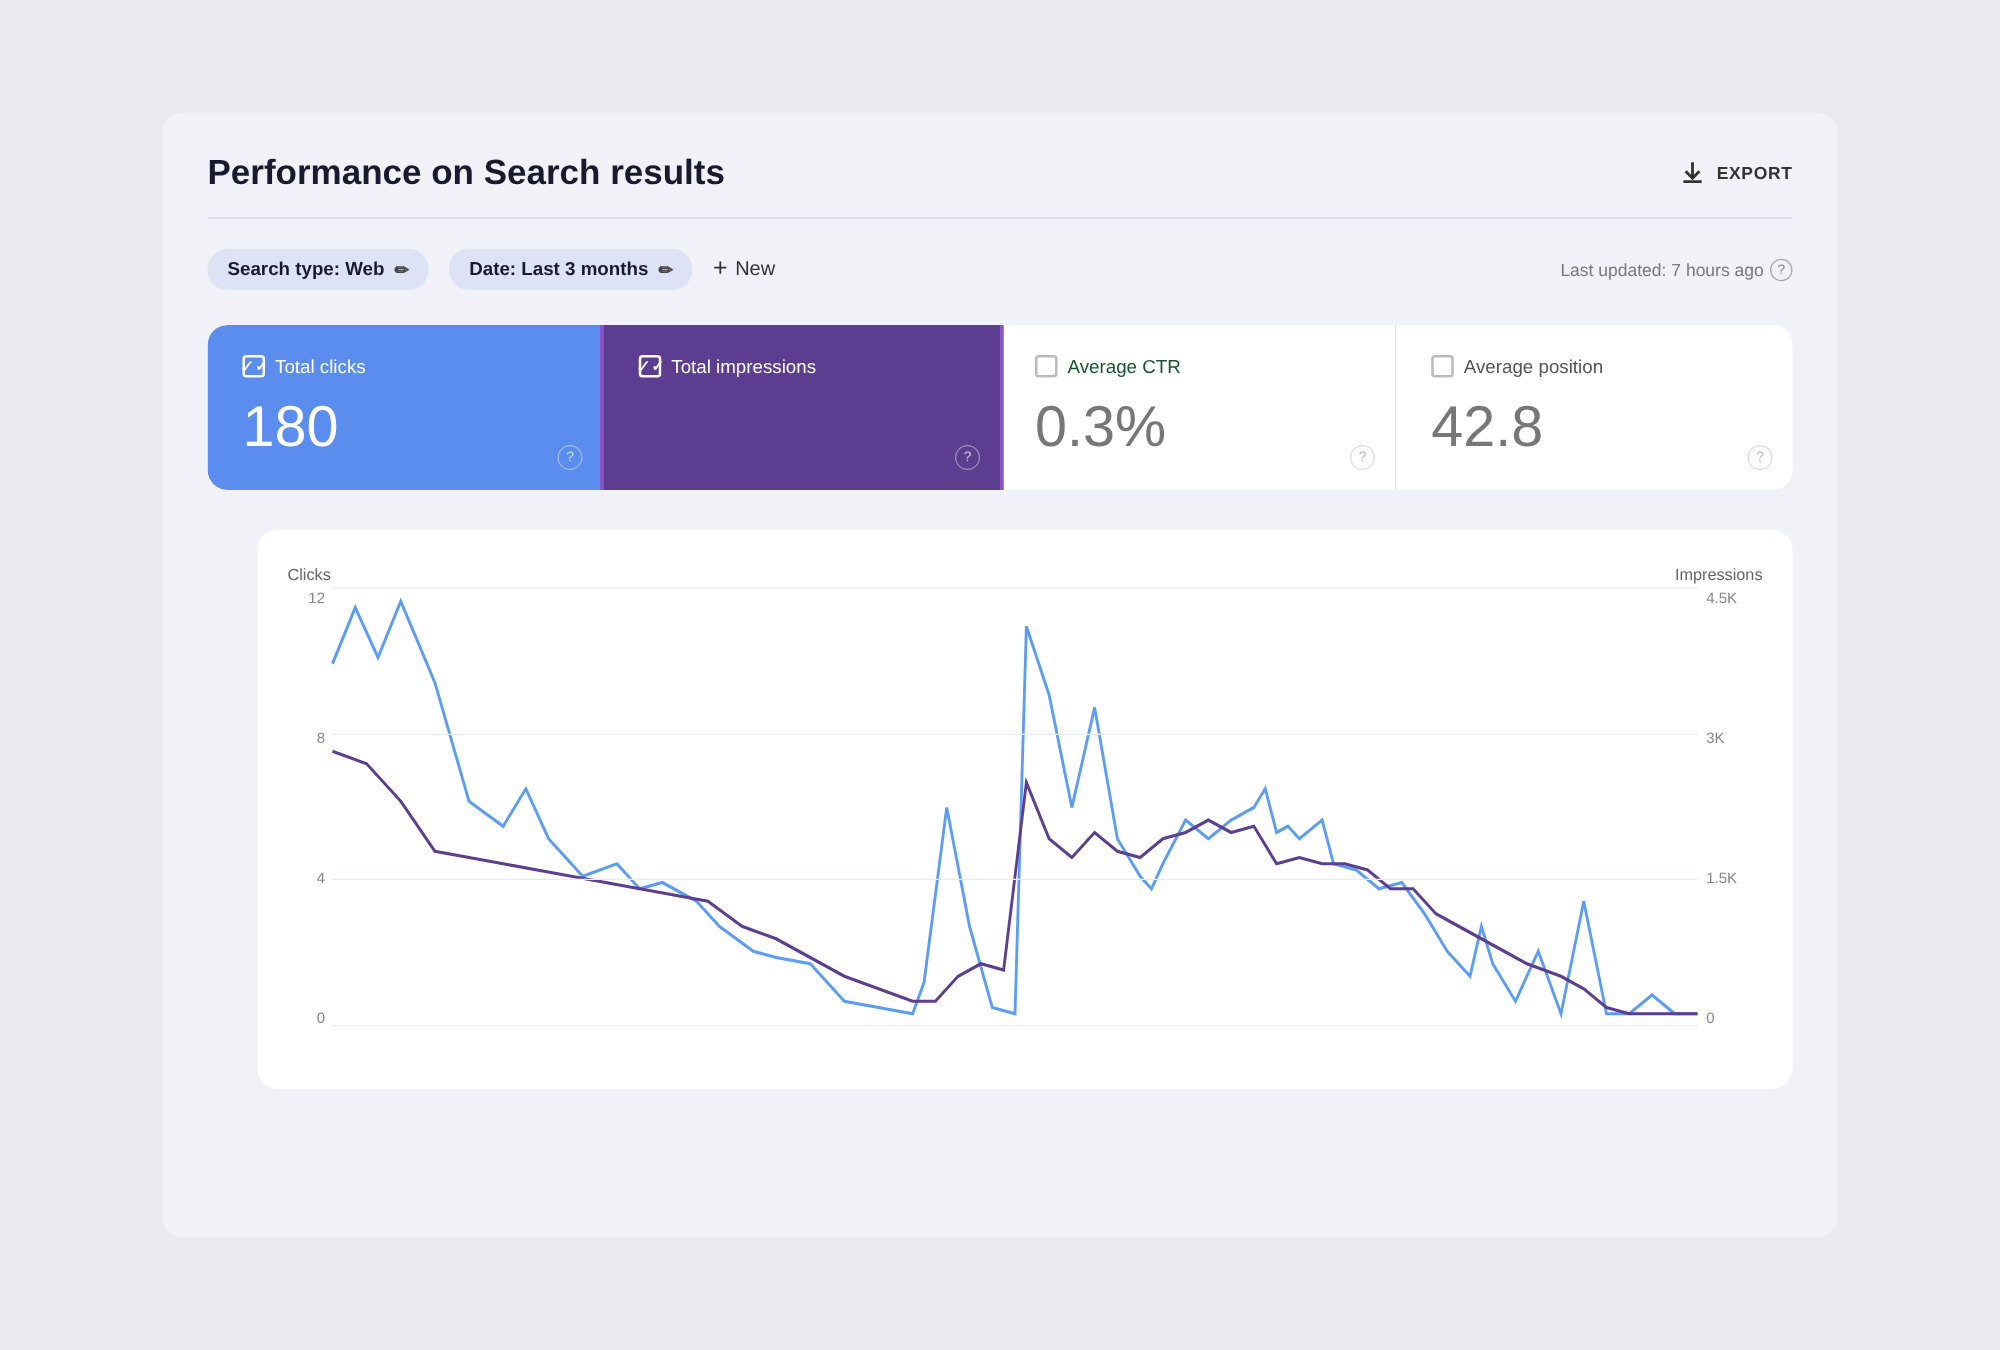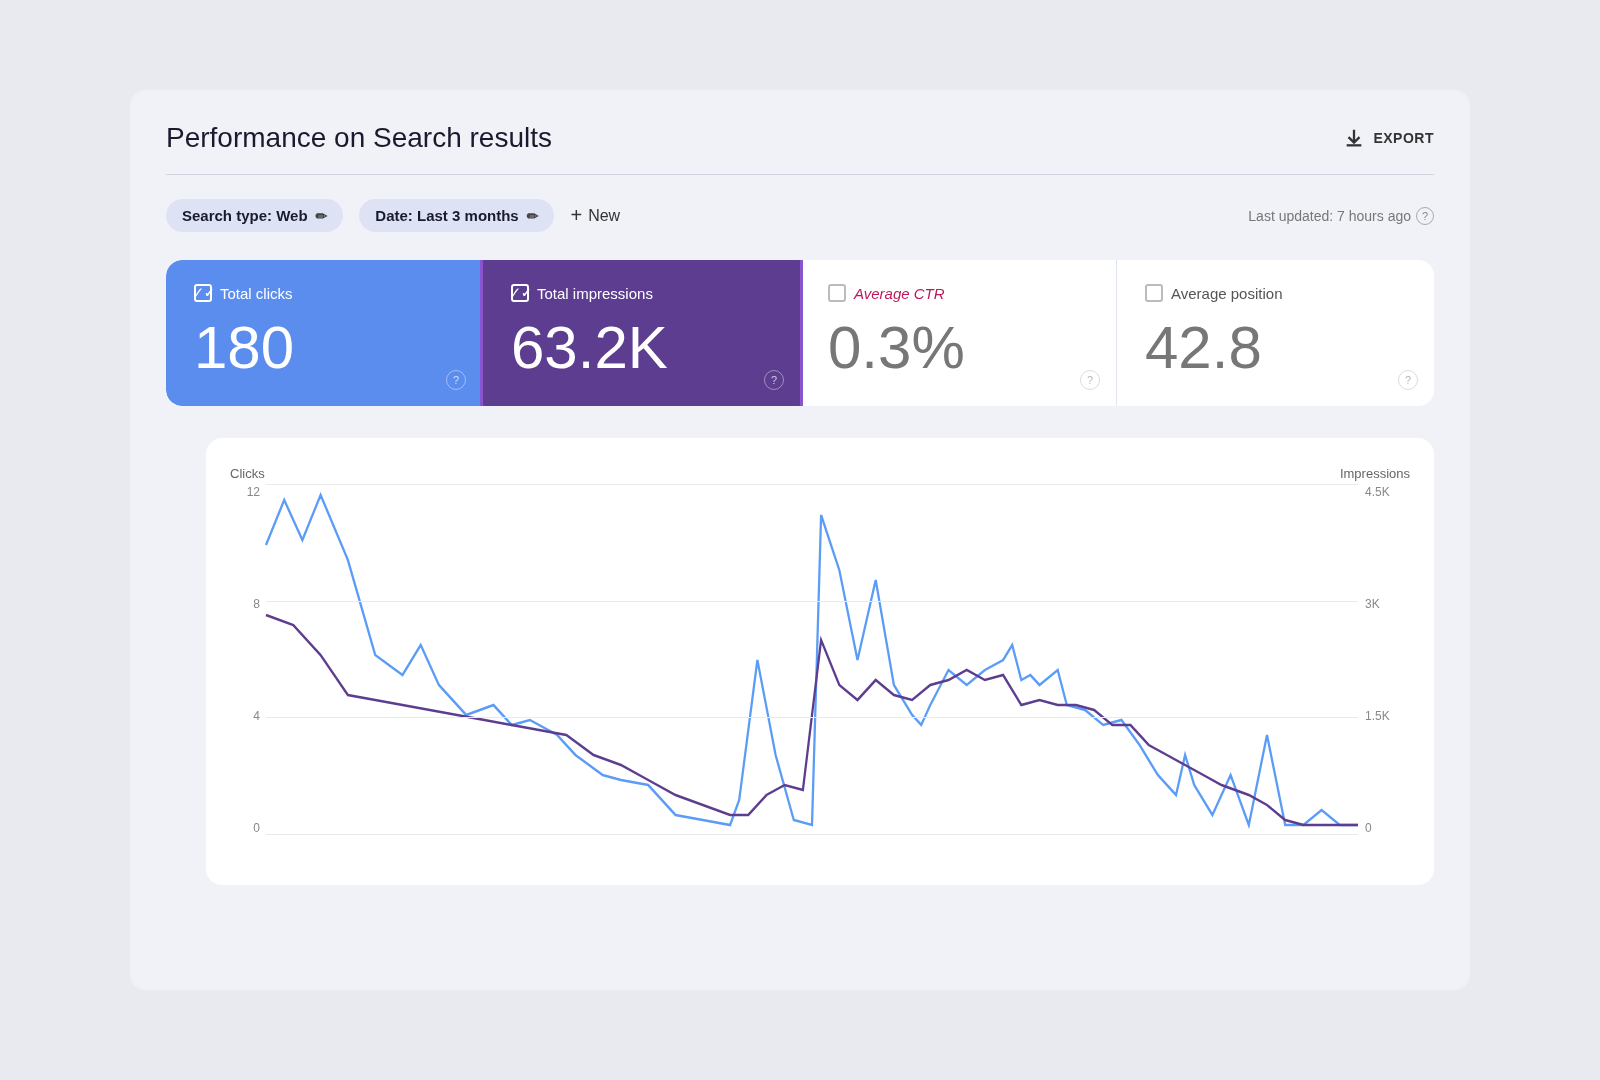--- a/index.html
+++ b/index.html
@@ -23,21 +23,21 @@
     .header {
       display: flex;
       justify-content: space-between;
       align-items: center;
       margin-bottom: 24px;
       padding-bottom: 20px;
       border-bottom: 1px solid #d0d4e0;
     }
     .page-title {
       font-size: 28px;
-      font-weight: 400;
+      font-weight: 700;
       color: #1a1a2e;
     }
     .export-btn {
       display: flex;
       align-items: center;
       gap: 8px;
       font-size: 14px;
       font-weight: 700;
       color: #333;
       letter-spacing: 0.5px;
@@ -158,21 +158,21 @@
     }
     .metric-checkbox.checked::after {
       content: '✓';
       font-size: 12px;
       font-weight: 700;
     }
     .metric-checkbox.unchecked {
       border-color: #bbb;
     }
     .metric-value {
-      font-size: 60px;
+      font-size: 46px;
       font-weight: 400;
       line-height: 1;
     }
     .metric-card.white .metric-value {
       color: #777;
     }
     .metric-help {
       position: absolute;
       bottom: 16px;
       right: 16px;
@@ -310,28 +310,27 @@
       </div>
       <div class="metric-value">180</div>
       <span class="metric-help">?</span>
     </div>
 
     <div class="metric-card purple">
       <div class="metric-header">
         <div class="metric-checkbox checked">✓</div>
         <span>Total impressions</span>
       </div>
-      <div class="metric-value">63.2K</div>
       <span class="metric-help">?</span>
     </div>
 
     <div class="metric-card white">
       <div class="metric-header">
         <div class="metric-checkbox unchecked" style="border-color:#bbb;"></div>
-        <span style="color:#be185d;font-style:italic;">Average CTR</span>
+        <span style="color:#14532d;">Average CTR</span>
       </div>
       <div class="metric-value">0.3%</div>
       <span class="metric-help dark">?</span>
     </div>
 
     <div class="metric-card white" style="border-right:none;">
       <div class="metric-header">
         <div class="metric-checkbox unchecked" style="border-color:#bbb;"></div>
         <span style="color:#555;">Average position</span>
       </div>

